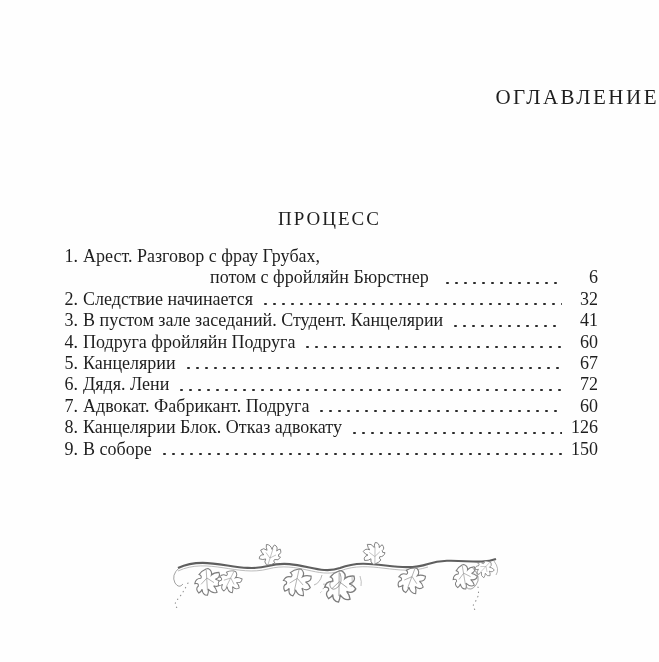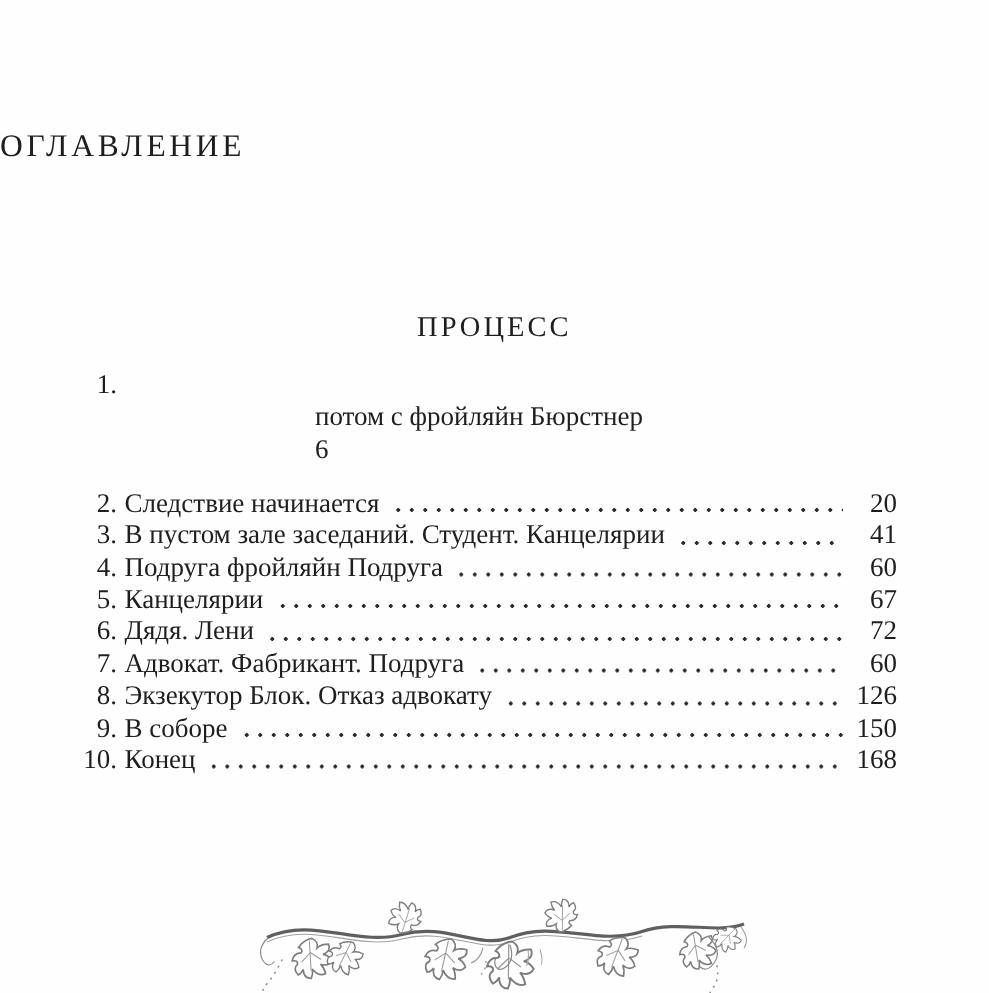--- a/index.html
+++ b/index.html
@@ -8,21 +8,21 @@
     width:659px; height:662px;
     margin:0 auto;
     background:#fefefe;
     overflow:hidden;
     font-family:"Liberation Serif","DejaVu Serif",serif;
     color:#1e1e1e;
   }
   .book-title {
     margin:0;
     padding-top:86px;
-    text-align:left;
+    text-align:right;
     font-size:21px;
     font-weight:400;
     letter-spacing:2.5px;
     line-height:22px;
   }
   .section-title {
     margin:101px 0 0 0;
     text-align:center;
     font-size:19px;
     font-weight:400;
@@ -47,52 +47,53 @@
     align-self:stretch;
     margin-left:8px;
     background-image:radial-gradient(circle, #2a2a2a 1.05px, rgba(0,0,0,0) 1.35px);
     background-size:9px 4px;
     background-repeat:repeat-x;
     background-position:left bottom 4px;
     min-width:10px;
   }
   .row.cont .leader { margin-left:14px; }
   .page-num { flex:0 0 36px; text-align:right; }
-  .row.cont { padding-left:156px;flex-direction:column; }
+  .row.cont { padding-left:156px; }
   .ornament {
     margin:78px auto 0;
     width:330px;
     padding-left:14px;
   }
   .ornament svg { display:block; }
 </style>
 </head>
 <body>
 
 <div class="page">
 
   <h1 class="book-title">ОГЛАВЛЕНИЕ</h1>
 
   <h2 class="section-title">ПРОЦЕСС</h2>
 
   <div class="toc">
       <div class="row">
     <span class="num">1.</span>
+    <span class="entry-title">Арест. Разговор с фрау Грубах,</span>
 
   </div>
       <div class="row cont">
     <span class="entry-title">потом с фройляйн Бюрстнер</span>
     <span class="leader"></span>
     <span class="page-num">6</span>
   </div>
       <div class="row">
     <span class="num">2.</span>
     <span class="entry-title">Следствие начинается</span>
     <span class="leader"></span>
-    <span class="page-num">20</span>
+    <span class="page-num">32</span>
   </div>
       <div class="row">
     <span class="num">3.</span>
     <span class="entry-title">В пустом зале заседаний. Студент. Канцелярии</span>
     <span class="leader"></span>
     <span class="page-num">41</span>
   </div>
       <div class="row">
     <span class="num">4.</span>
     <span class="entry-title">Подруга фройляйн Подруга</span>
@@ -112,35 +113,29 @@
     <span class="page-num">72</span>
   </div>
       <div class="row">
     <span class="num">7.</span>
     <span class="entry-title">Адвокат. Фабрикант. Подруга</span>
     <span class="leader"></span>
     <span class="page-num">60</span>
   </div>
       <div class="row">
     <span class="num">8.</span>
-    <span class="entry-title">Экзекутор Блок. Отказ адвокату</span>
+    <span class="entry-title">Канцелярии Блок. Отказ адвокату</span>
     <span class="leader"></span>
     <span class="page-num">126</span>
   </div>
       <div class="row">
     <span class="num">9.</span>
     <span class="entry-title">В соборе</span>
     <span class="leader"></span>
     <span class="page-num">150</span>
-  </div>
-      <div class="row">
-    <span class="num">10.</span>
-    <span class="entry-title">Конец</span>
-    <span class="leader"></span>
-    <span class="page-num">168</span>
   </div>
     </div>
 
   <div class="ornament">
     <svg width="330" height="78" viewBox="0 0 330 78">
       <defs>
         <path id="leaf" d="M0,0 Q-5,1 -8,4 Q-5,6 -7,8 Q-12,7 -14,12 Q-10,12 -11,15 Q-15,17 -12,22 Q-9,21 -8,19 Q-9,25 -4,26 Q-2,23 -2,20 Q1,26 6,25 Q6,21 4,18 Q9,21 12,17 Q10,13 7,12 Q13,11 12,6 Q7,5 4,7 Q6,3 2,0 Z"></path>
         <g id="leafg">
           <use href="#leaf" fill="#ffffff" stroke="#7d7d7d" stroke-width="1.1"></use>
           <path d="M0,1 L-3,21 M-1,9 L-8,14 M-1,9 L5,15" stroke="#9a9a9a" stroke-width="0.7" fill="none"></path>

